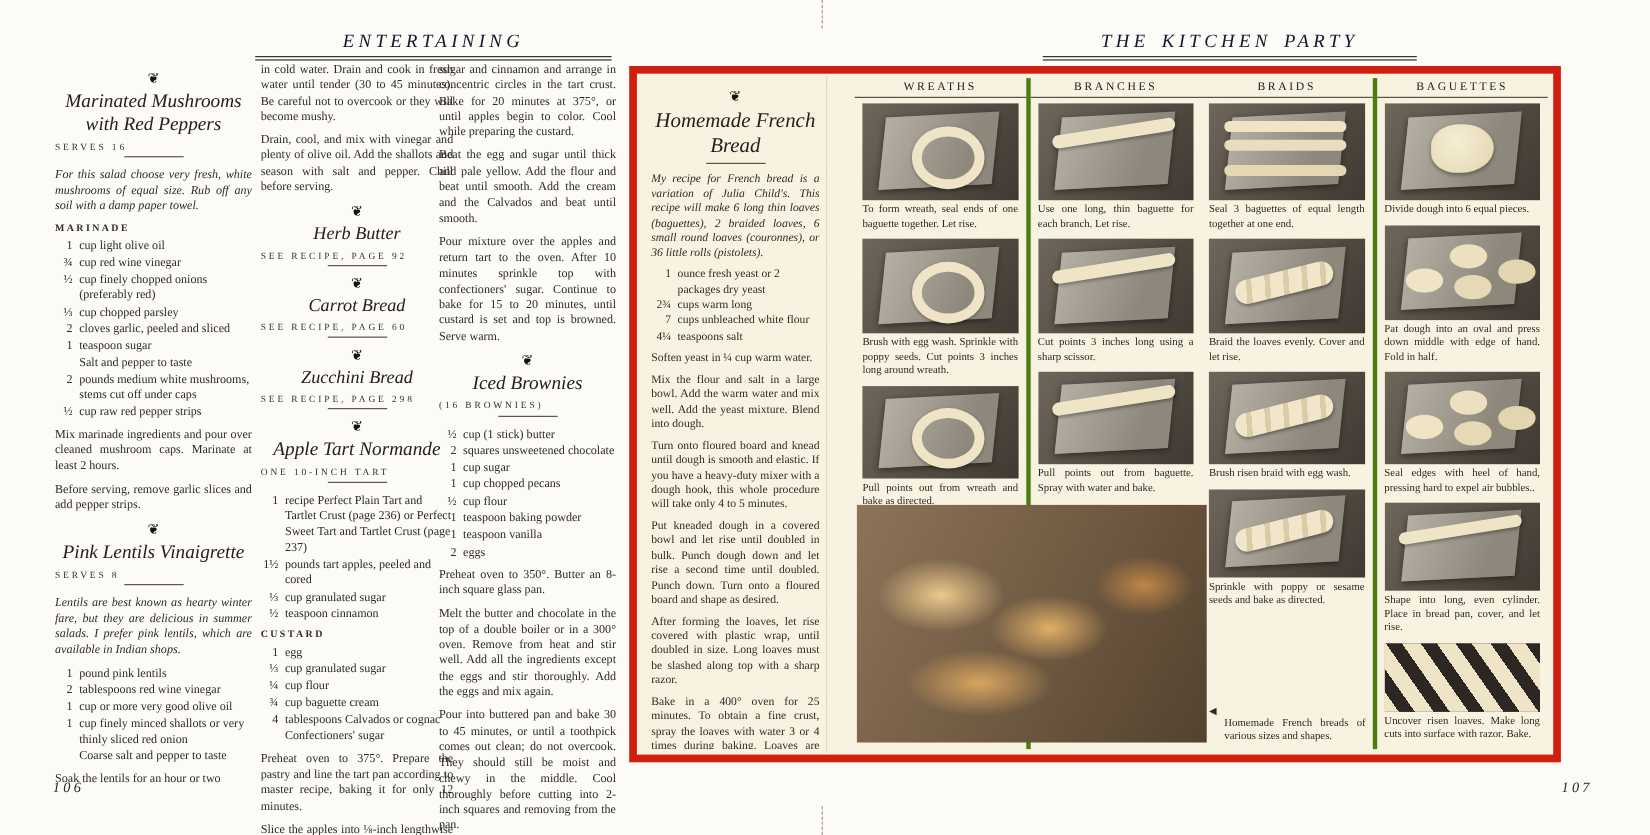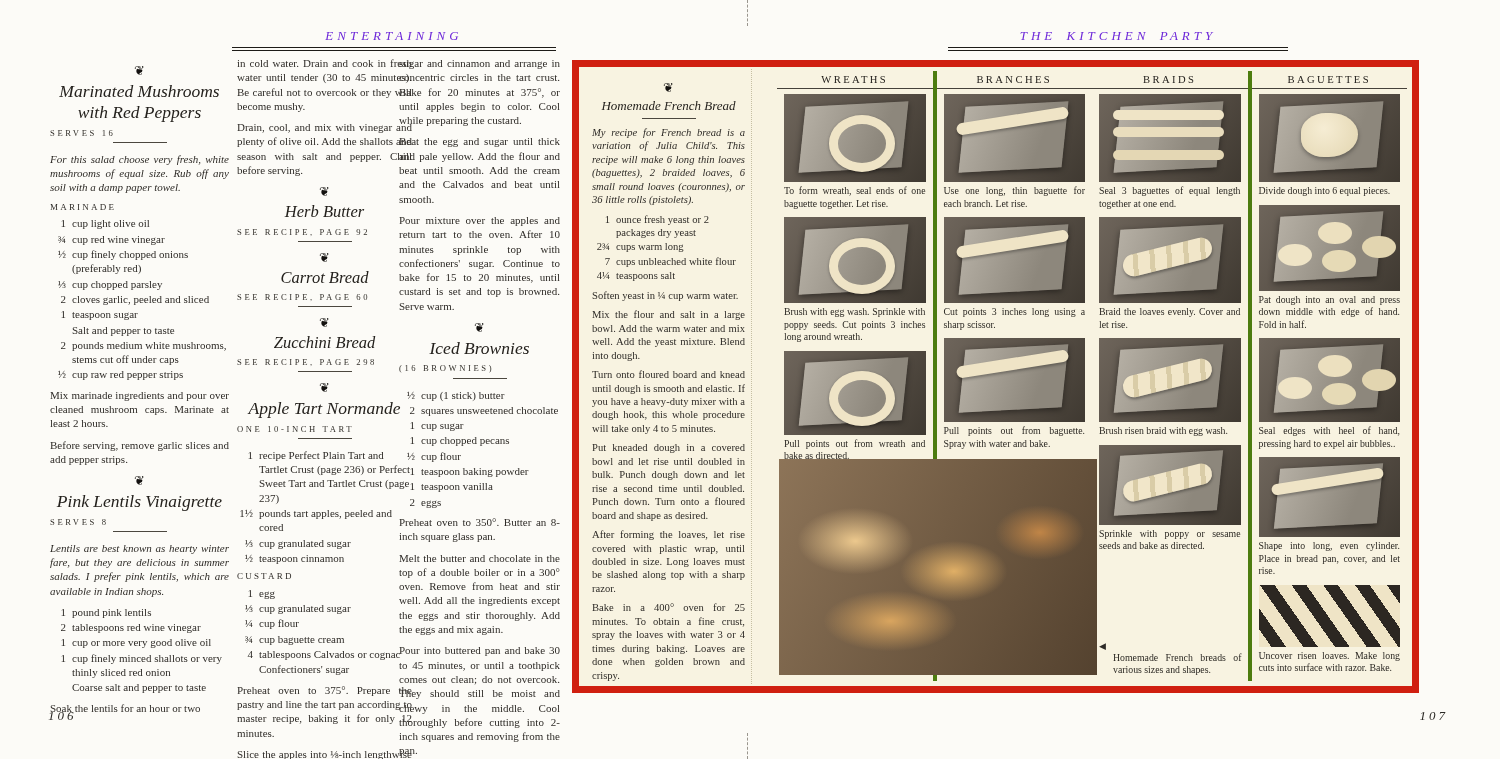--- a/index.html
+++ b/index.html
@@ -9,57 +9,57 @@
     background:#fcfbf7; color:#2e2b27;
     font-family:"Liberation Serif","DejaVu Serif",serif;
   }
   
   .fold-dash { position:absolute; left:747px; width:0; border-left:1.5px dashed #9a968e; }
   .fold-top { top:0; height:26px; }
   .fold-bottom { bottom:0; height:26px; }
 
   
   .pg-header { position:absolute; top:28px; text-align:center; }
-  .pg-header .hdr-text { font-style:italic; font-size:13px; letter-spacing:4px; word-spacing:3px; color:#6d28d9; }
+  .pg-header .hdr-text { font-style:italic; font-size:17px; letter-spacing:4px; word-spacing:3px; color:#0f172a; }
   .hdr-rule { margin-top:3px; height:3.5px; border-top:1.3px solid #1d1b18; border-bottom:0.8px solid #1d1b18; }
   #hdr-left { left:232px; width:324px; }
   #hdr-right { left:948px; width:340px; }
   .pg-num { position:absolute; bottom:35px; font-style:italic; font-size:13px; letter-spacing:3px; color:#2a2824; }
   #pgnum-left { left:48px; }
   #pgnum-right { right:52px; }
 
   
   .lcol { position:absolute; top:56px; font-size:11px; line-height:1.3; text-align:justify; }
   #col1 { left:50px; width:179px; }
   #col2 { left:237px; width:175px; }
   #col3 { left:399px; width:161px; }
   .lcol p, .paras p { margin:0 0 7px 0; }
   .fleuron { text-align:center; font-size:13px; line-height:1; margin:8px 0 4px 0; color:#141210; }
   .recipe-title { font-style:italic; font-weight:normal; text-align:center; font-size:17.5px; line-height:1.22; margin:2px 0 4px 0; color:#24211d; }
   .crossref .recipe-title { font-size:16.5px; }
   .yield { text-align:left; font-size:8.6px; letter-spacing:2.6px; margin:0 0 3px 0; color:#33302b; }
   .rule-sm { width:54px; height:0; margin:2px auto 9px auto; border-top:1.6px solid #4b473f; }
   .intro { font-style:italic; }
-  .section-label { font-size:9px; letter-spacing:2.2px; margin:3px 0 3px 0; }
+  .section-label { font-size:9px; letter-spacing:2.2px; margin:3px 0 3px 0;font-weight:bold; }
   ul.ing { list-style:none; margin:0 0 6px 0; padding:0; }
   ul.ing li { display:flex; margin-bottom:1px; }
   .qty { min-width:22px; width:22px; text-align:right; padding-right:6px; flex:none; }
   .itx { flex:1; text-align:left; }
 
   
   #red-box {
     position:absolute; left:572px; top:60px; width:847px; height:633px;
     border:7px solid #d01f10; background:#f8f3e1;
   }
   #box-inner { position:absolute; inset:0; }
   #gutter-dotted { position:absolute; left:172px; top:2px; bottom:2px; width:0; border-left:1.5px dotted #c6bfa2; }
 
   #bread-recipe { position:absolute; left:13px; top:6px; width:153px; height:608px; overflow:hidden;
     font-size:10.6px; line-height:1.27; text-align:justify; }
-  #bread-recipe .recipe-title { font-size:13px; }
+  #bread-recipe .recipe-title { font-size:19px; }
   #bread-recipe .rule-sm { margin-bottom:7px; }
   #bread-recipe p { margin:0 0 6px 0; }
   #bread-recipe .qty { min-width:24px; width:24px; }
 
   
   #photo-grid { position:absolute; left:198px; top:4px; right:5px; bottom:5px; display:flex;justify-content:flex-end; }
   .gcol { flex:1; display:flex; flex-direction:column; position:relative; min-width:0; }
   .gcol + .gcol { border-left:4px solid #4d7c0f; }
   .gcol-header { text-align:center; font-size:10.6px; letter-spacing:2.4px; color:#24211d;
     padding:3px 0 3px 0; border-bottom:1px solid #45413a; margin:0 0 5px 0; }

